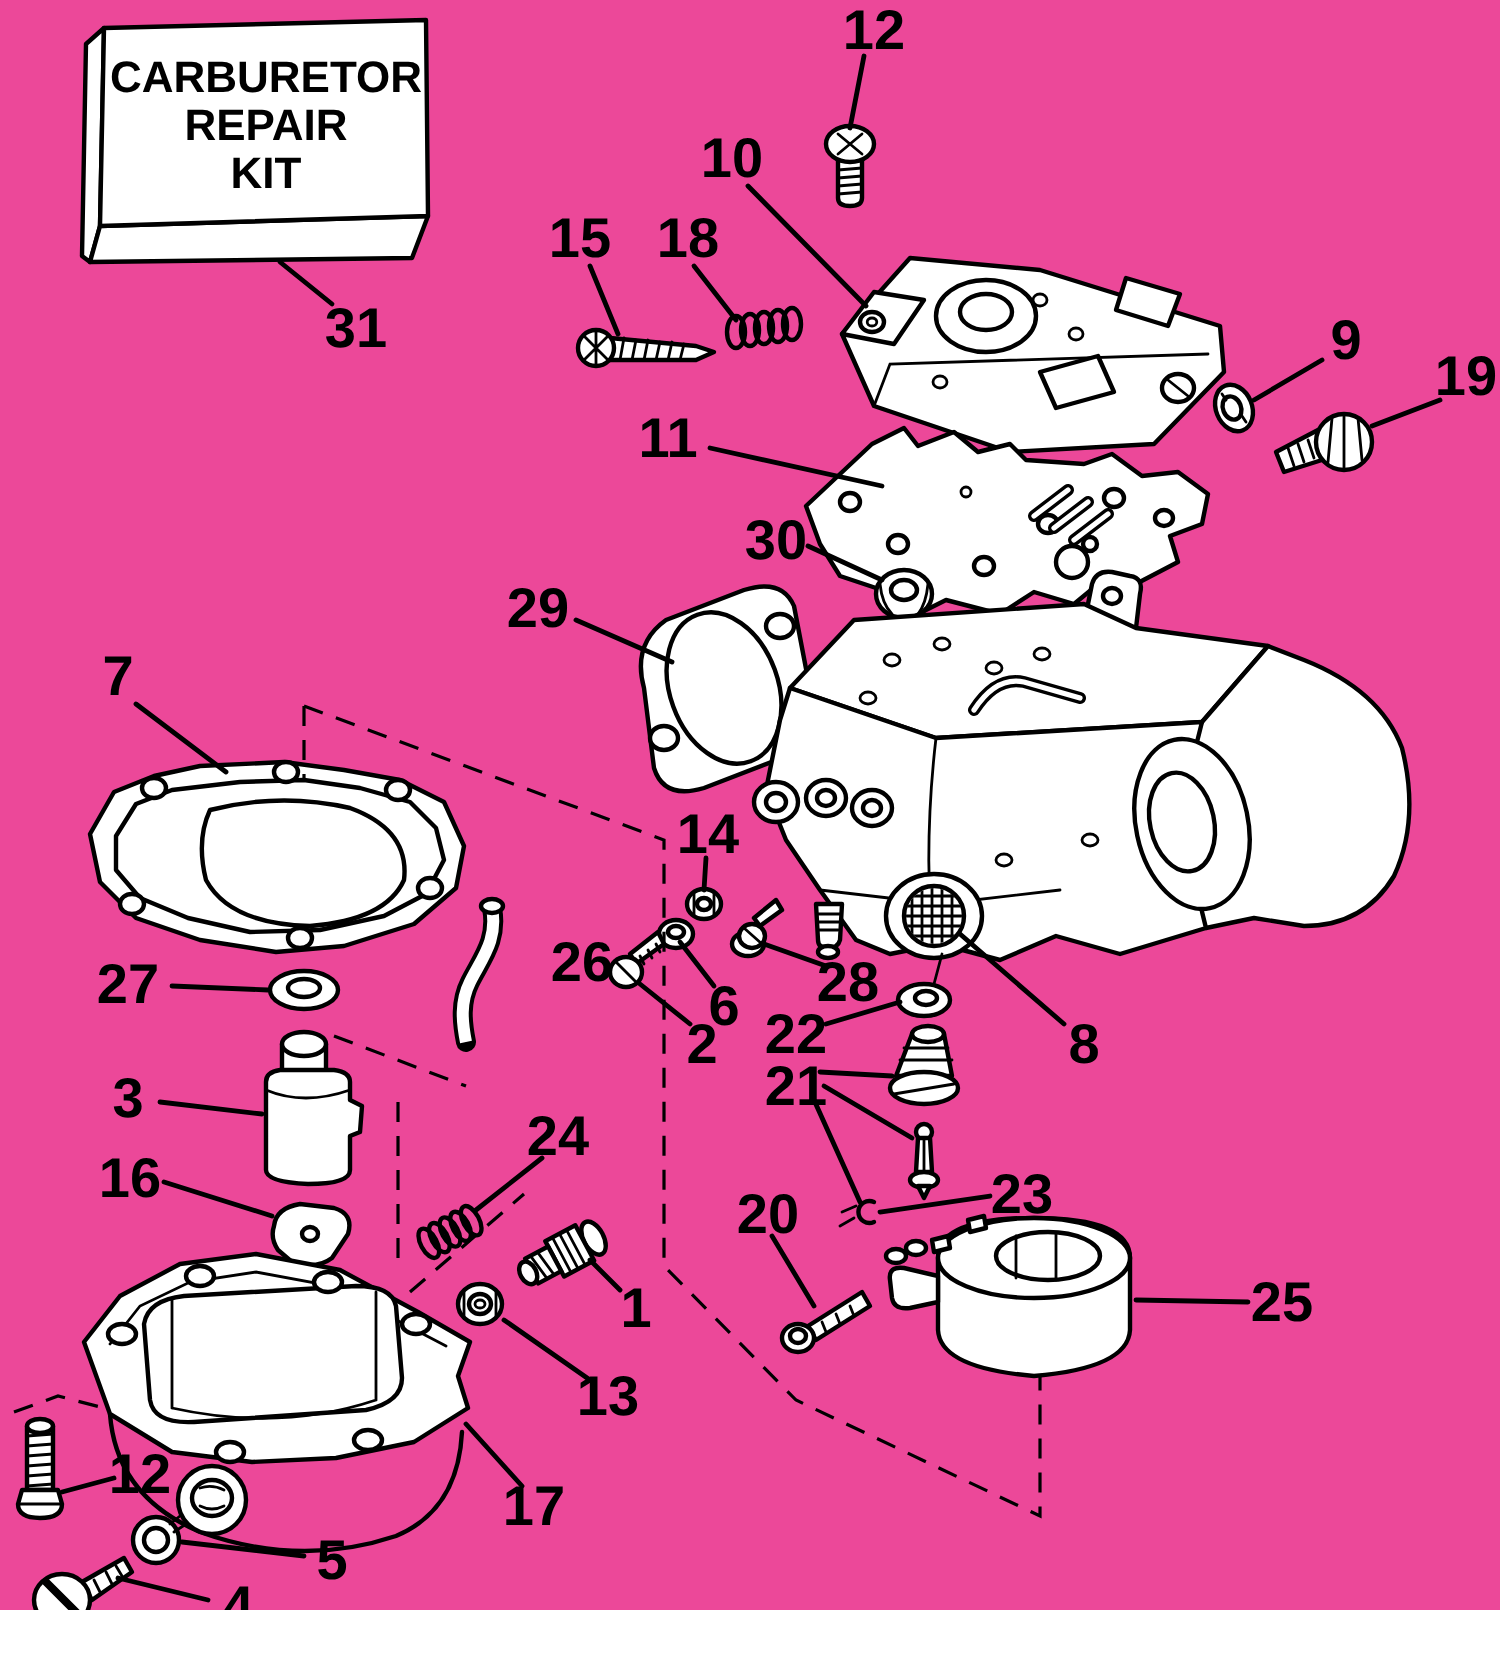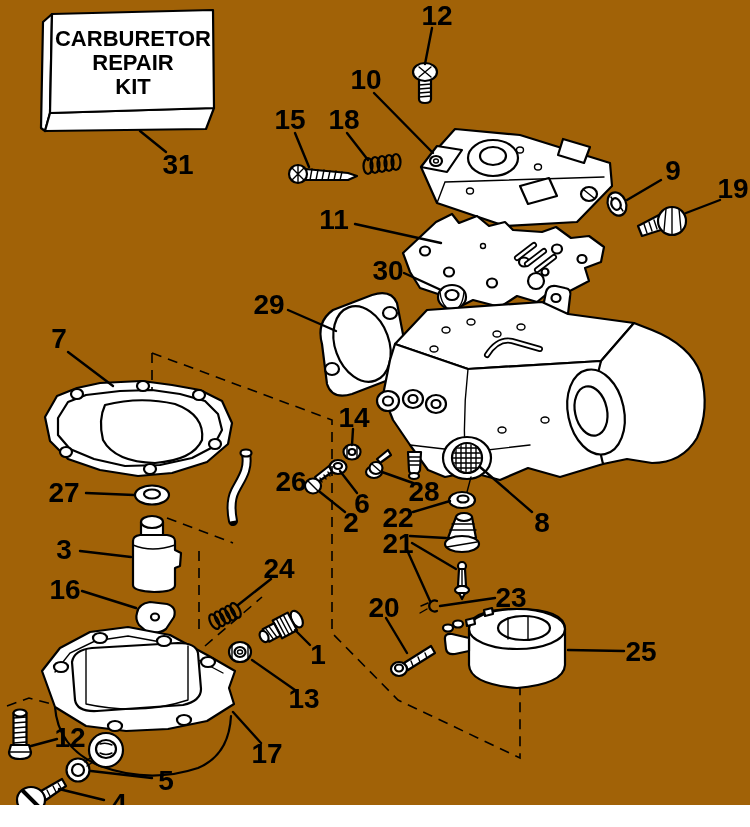--- a/index.html
+++ b/index.html
@@ -1,16 +1,16 @@
 <!DOCTYPE html>
 <html><head>
 <meta charset="utf-8">
 <style>
   html,body{margin:0;padding:0;background:#fff;}
-  .stage{position:relative;width:750px;height:805px;background:#a16207;overflow:hidden;
+  .stage{position:relative;width:750px;height:805px;background:#ec4899;overflow:hidden;
          font-family:"Liberation Sans",sans-serif;}
   svg{position:absolute;left:0;top:0;}
   .outline{fill:#fff;stroke:var(--line,#000);stroke-width:2.2;stroke-linejoin:round;}
   .open{fill:none;stroke:var(--line,#000);stroke-width:2.2;stroke-linejoin:round;stroke-linecap:round;}
   .thin{fill:none;stroke:var(--line,#000);stroke-width:1.4;stroke-linecap:round;}
   .slotB{fill:none;stroke:var(--line,#000);stroke-width:6;stroke-linecap:round;}
   .slotW{fill:none;stroke:#fff;stroke-width:2.6;stroke-linecap:round;}
   .dash{fill:none;stroke:var(--line,#000);stroke-width:1.6;stroke-dasharray:10 7;}
   .leader{stroke:var(--line,#000);stroke-width:2.4;stroke-linecap:round;}
   .callout{font:bold 28px "Liberation Sans",sans-serif;fill:var(--line,#000);

